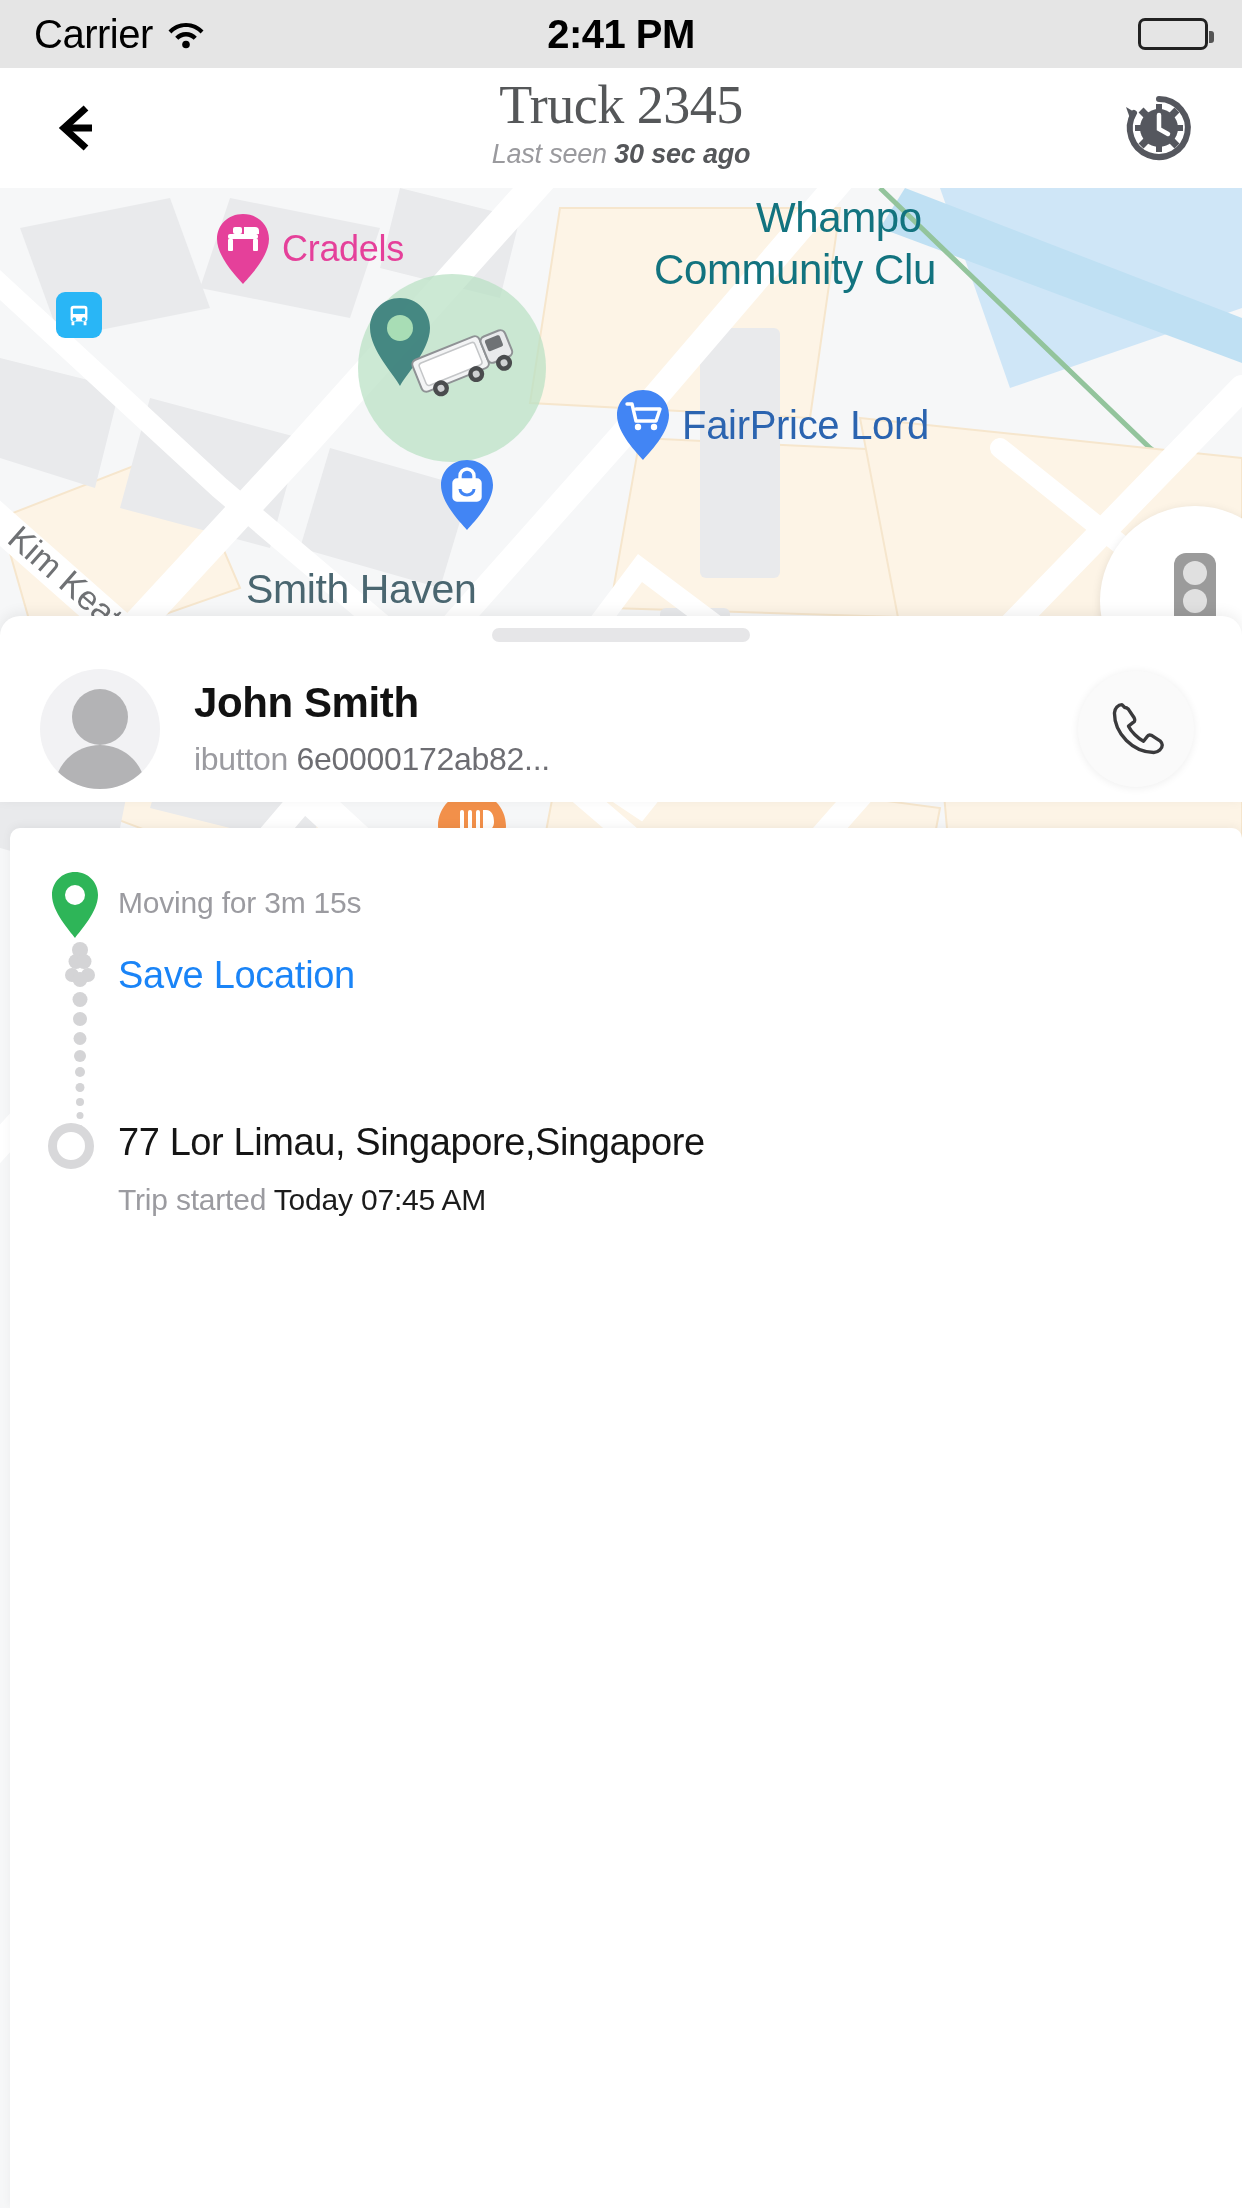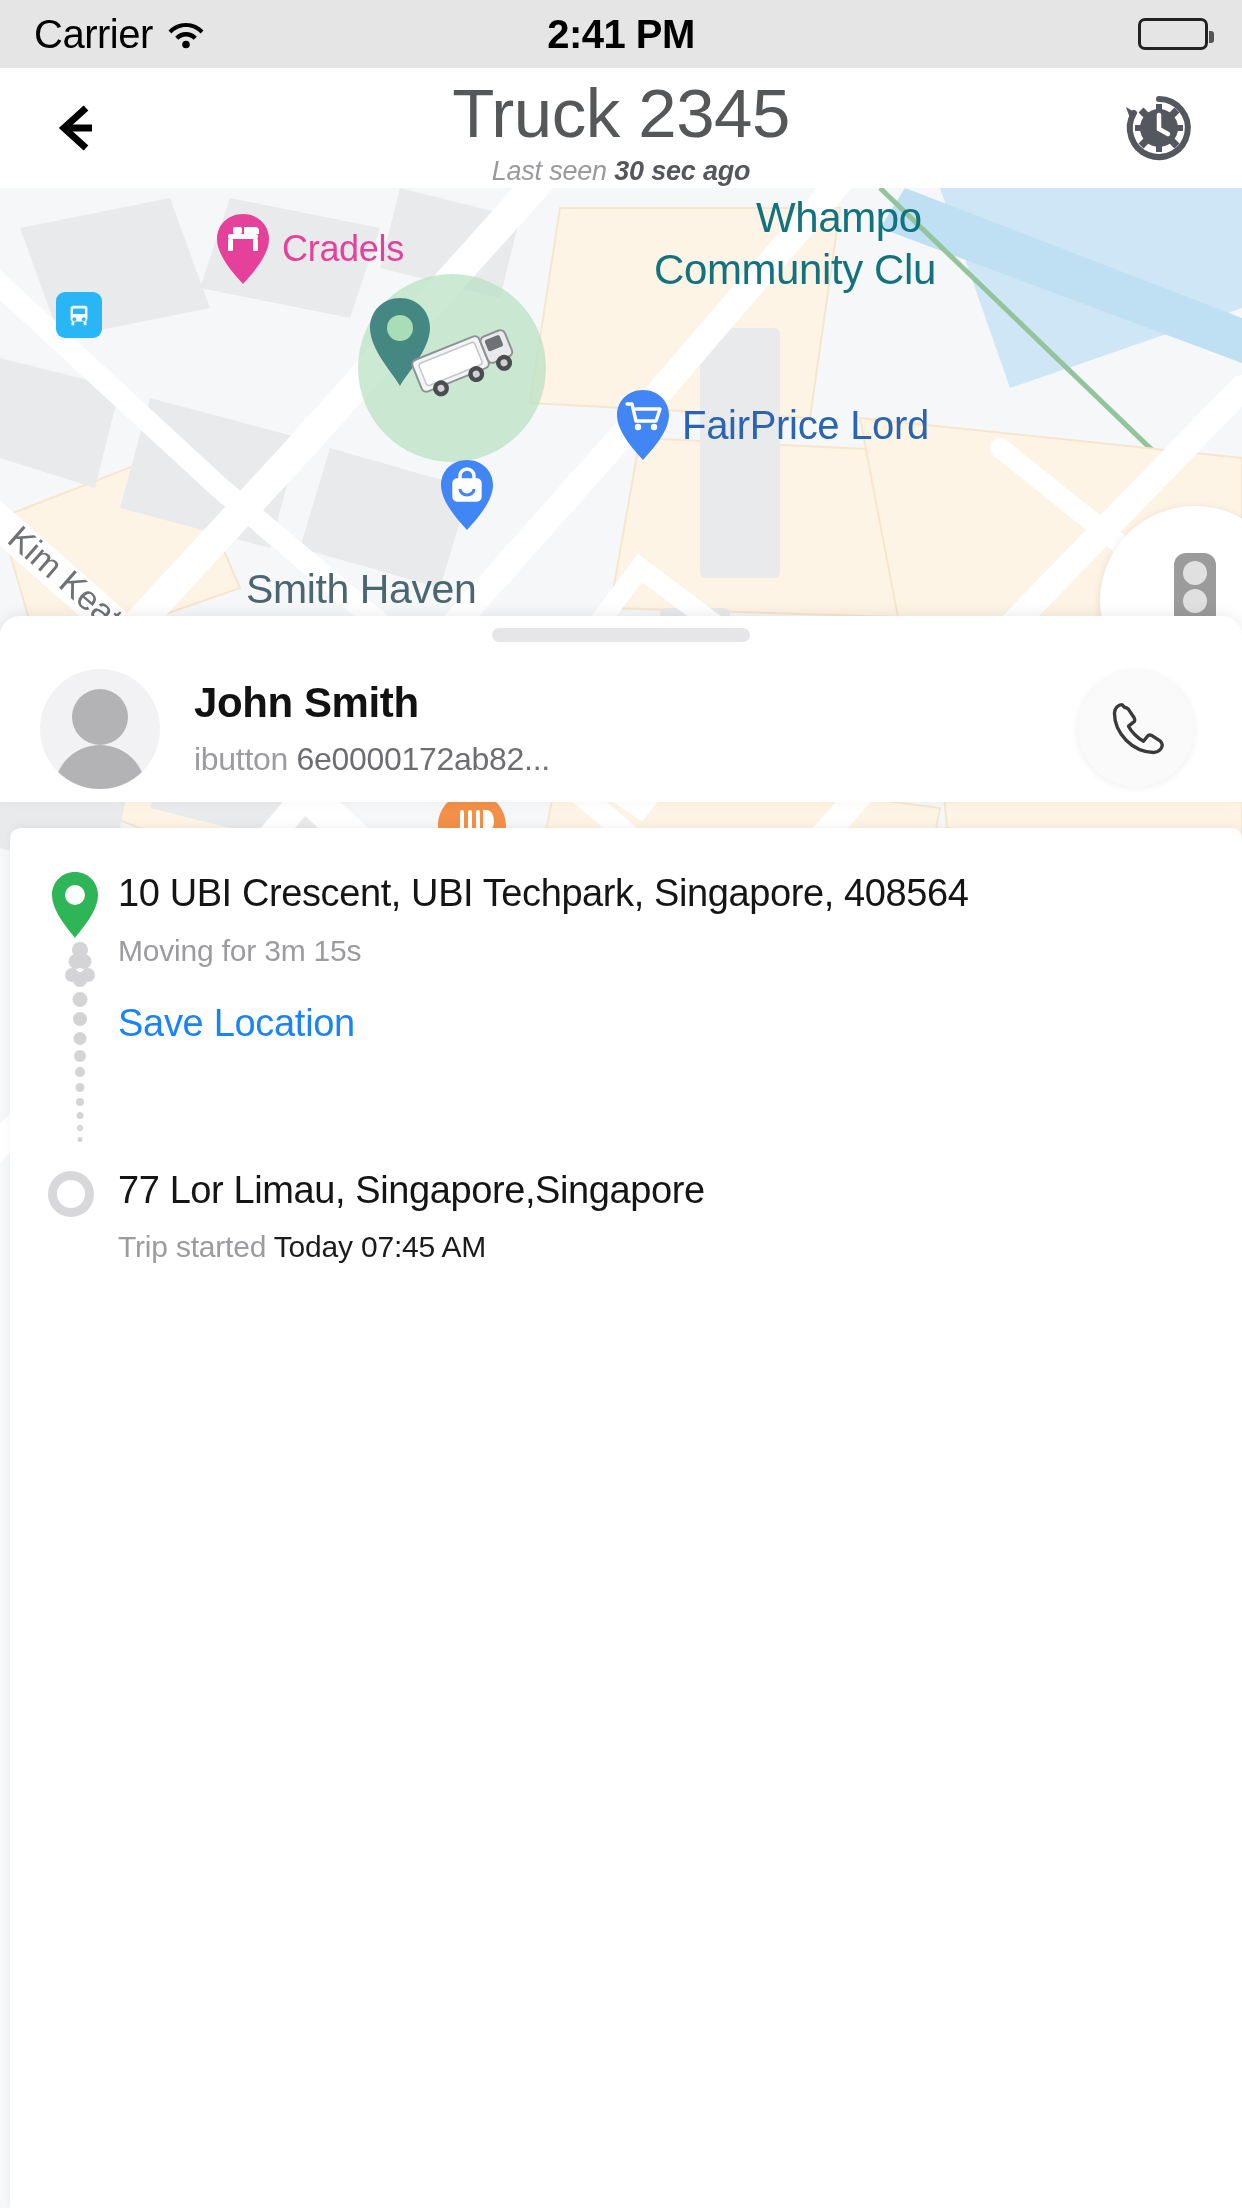--- a/index.html
+++ b/index.html
@@ -41,21 +41,21 @@
     display:flex; align-items:center;
     padding:0 46px;
     position:relative;
   }
   .nav-back { width:72px; height:72px; display:flex; align-items:center; justify-content:center; cursor:pointer; }
   .nav-title-wrap {
     position:absolute; left:0; right:0; top:6px;
     display:flex; flex-direction:column; align-items:center;
     pointer-events:none;
   }
-  .nav-title { font-size:69px; font-weight:400; color:#555759; letter-spacing:-0.5px; line-height:1.15; }
+  .nav-title { font-size:54px; font-weight:400; color:#555759; letter-spacing:-0.5px; line-height:1.15;font-family:Liberation Serif, serif; }
   .nav-sub { font-size:27px; font-style:italic; color:#9a9a9e; margin-top:3px; letter-spacing:-0.2px; }
   .nav-sub b { color:#55575a; font-weight:700; font-style:italic; }
   .nav-action { margin-left:auto; width:74px; height:74px; display:flex; align-items:center; justify-content:center; cursor:pointer; }
 
   
   .map {
     position:absolute; left:0; top:188px;
     width:1242px; height:2020px;
     background:#f6f7f8;
     overflow:hidden;
@@ -427,21 +427,20 @@
           <span class="d" style="top:108px; width:12px; height:12px;"></span>
           <span class="d" style="top:125px; width:10px; height:10px;"></span>
           <span class="d" style="top:141px; width:9px; height:9px;"></span>
           <span class="d" style="top:156px; width:8px; height:8px;"></span>
           <span class="d" style="top:170px; width:7px; height:7px;"></span>
           <span class="d" style="top:183px; width:6px; height:6px;"></span>
           <span class="d" style="top:195px; width:5px; height:5px;"></span>
         </span>
       </div>
       <div class="route-content">
-        <div class="addr-primary">10 UBI Crescent, UBI Techpark, Singapore, 408564</div>
         <div class="addr-sub">Moving for 3m 15s</div>
         <div class="save-link">Save Location</div>
       </div>
     </div>
 
     <div class="route-row" style="margin-top:122px;">
       <div class="route-gutter" style="padding-top:4px;">
         <span class="dest-ring" style="display:block;"></span>
       </div>
       <div class="route-content">

